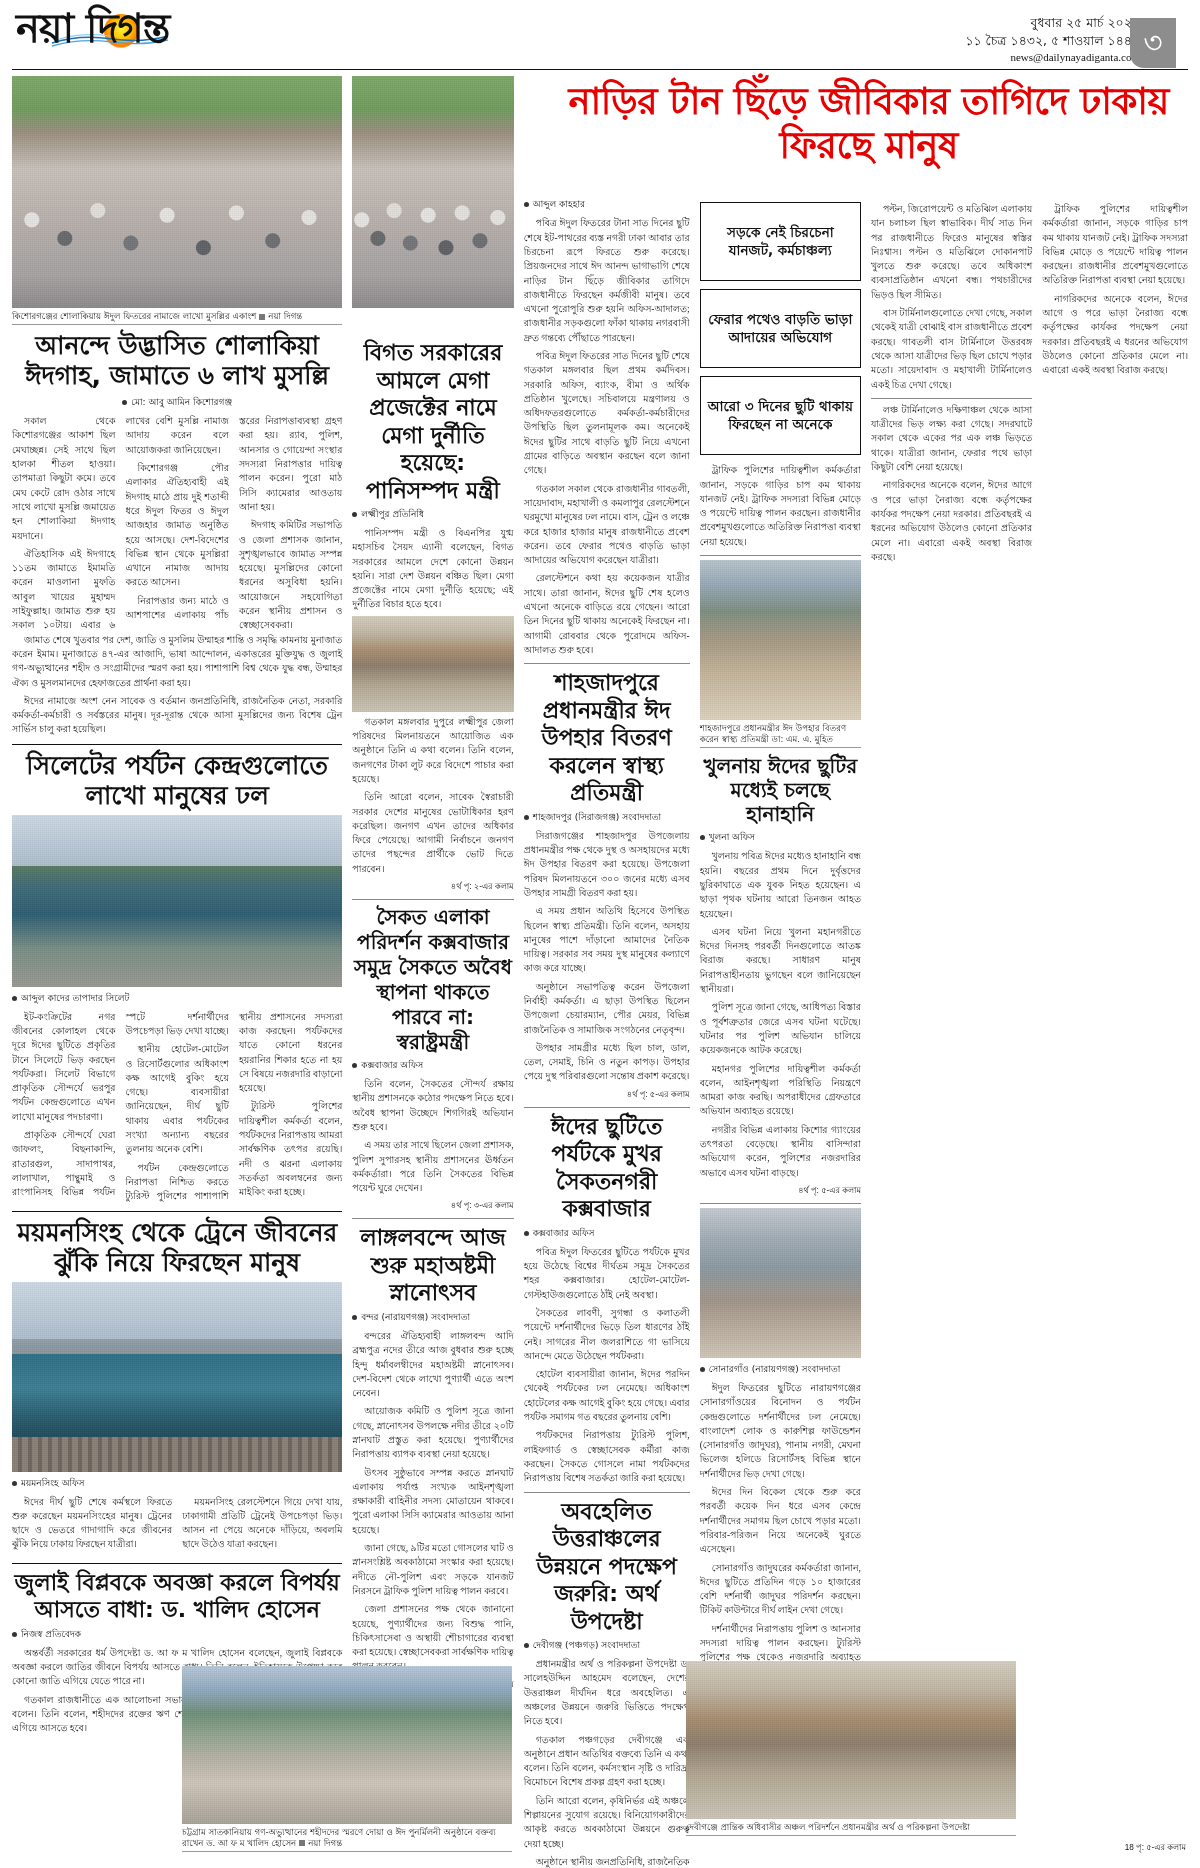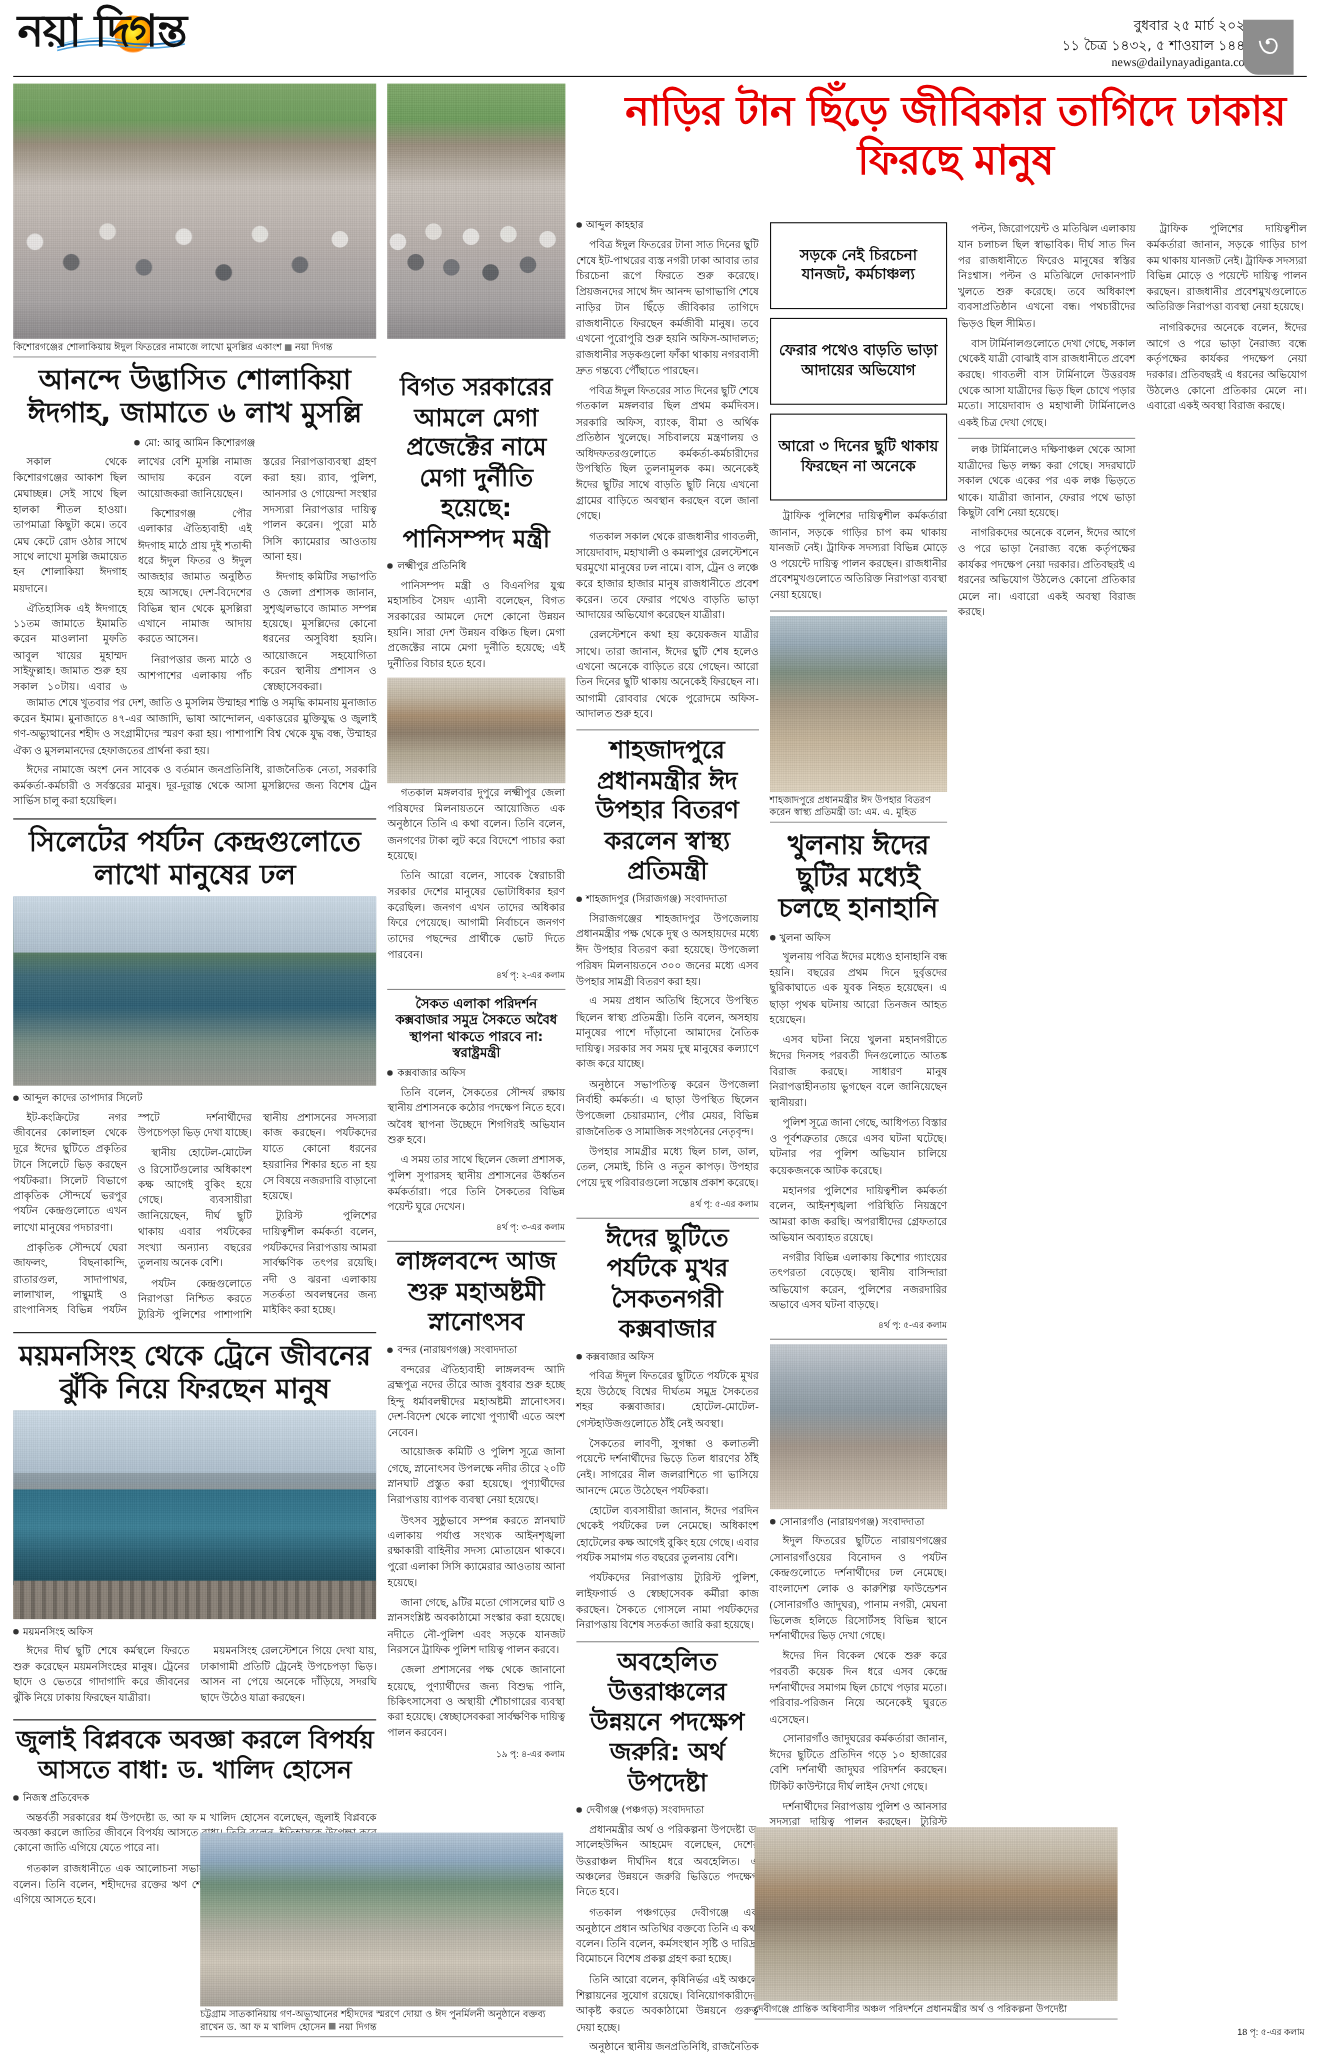--- a/index.html
+++ b/index.html
@@ -28,22 +28,22 @@
   .colE{width:166px;margin-left:10px;}
   .colF{width:150px;margin-left:10px;}
 
   
   .ph{position:relative;overflow:hidden;background:#cfcfcf;}
   .cap{font-family:"DejaVu Sans",sans-serif;font-size:8.6px;color:#222;padding:3px 0 2px 0;border-bottom:1px solid #999;line-height:1.3;}
   .cap .sq{display:inline-block;width:6px;height:6px;background:#777;margin:0 3px;vertical-align:middle;}
 
   h1.red{font-family:"DejaVu Sans",sans-serif;color:#e60000;font-weight:bold;font-size:37px;line-height:1.18;text-align:center;margin:4px 0 6px 0;letter-spacing:-0.5px;}
   h2.hl{font-family:"DejaVu Sans",sans-serif;font-weight:bold;font-size:25px;line-height:1.2;text-align:center;margin:6px 0 4px 0;color:#111;}
-  h2.hl.sm{font-size:24px;}
-  h3.hl{font-family:"DejaVu Sans",sans-serif;font-weight:bold;font-size:12px;line-height:1.25;text-align:center;margin:5px 0 3px 0;color:#111;}
+  h2.hl.sm{font-size:20px;}
+  h3.hl{font-family:"DejaVu Sans",sans-serif;font-weight:bold;font-size:20px;line-height:1.25;text-align:center;margin:5px 0 3px 0;color:#111;}
   h3.hl.big{font-size:22px;}
   .byline{font-family:"DejaVu Sans",sans-serif;font-size:9px;text-align:center;margin:3px 0 4px 0;}
   .byline .dot{display:inline-block;width:5px;height:5px;background:#333;border-radius:50%;margin-right:4px;vertical-align:middle;}
   p.bn{font-family:"Liberation Serif",serif;font-size:9.4px;line-height:1.52;text-align:justify;margin:0 0 4px 0;color:#1a1a1a;}
   p.bn.ind{text-indent:12px;}
   .cont{font-family:Liberation Sans, sans-serif;font-size:8.2px;text-align:right;margin-top:2px;}
   .twocol{column-count:2;column-gap:10px;column-rule:1px solid #bbb;}
   .threecol{column-count:3;column-gap:10px;}
   .sep{border-top:1.5px solid #111;margin:7px 0 5px 0;}
   .sep-thin{border-top:1px solid #888;margin:6px 0 4px 0;}
@@ -152,21 +152,21 @@
         <div class="sky"></div>
           <div class="train"></div>
           <div class="rails"></div>
           <div class="photo-noise"></div>
       </div>
       <div class="byline" style="text-align:left;margin-top:4px;">
         <span class="dot"></span><span>ময়মনসিংহ অফিস</span>
       </div>
       <div class="twocol" style="column-rule:none;">
         <p class="bn ind">ঈদের দীর্ঘ ছুটি শেষে কর্মস্থলে ফিরতে শুরু করেছেন ময়মনসিংহের মানুষ। ট্রেনের ছাদে ও ভেতরে গাদাগাদি করে জীবনের ঝুঁকি নিয়ে ঢাকায় ফিরছেন যাত্রীরা।</p>
-        <p class="bn ind">ময়মনসিংহ রেলস্টেশনে গিয়ে দেখা যায়, ঢাকাগামী প্রতিটি ট্রেনেই উপচেপড়া ভিড়। আসন না পেয়ে অনেকে দাঁড়িয়ে, সদরঘি ছাদে উঠেও যাত্রা করছেন।</p>
+        <p class="bn ind">ময়মনসিংহ রেলস্টেশনে গিয়ে দেখা যায়, ঢাকাগামী প্রতিটি ট্রেনেই উপচেপড়া ভিড়। আসন না পেয়ে অনেকে দাঁড়িয়ে, অবলমি ছাদে উঠেও যাত্রা করছেন।</p>
       </div>
 
       <div class="sep"></div>
 
       <h3 class="hl big">জুলাই বিপ্লবকে অবজ্ঞা করলে বিপর্যয় আসতে বাধা: ড. খালিদ হোসেন</h3>
       <div class="byline" style="text-align:left;">
         <span class="dot"></span><span>নিজস্ব প্রতিবেদক</span>
       </div>
       <p class="bn ind">অন্তর্বর্তী সরকারের ধর্ম উপদেষ্টা ড. আ ফ ম খালিদ হোসেন বলেছেন, জুলাই বিপ্লবকে অবজ্ঞা করলে জাতির জীবনে বিপর্যয় আসতে বাধ্য। তিনি বলেন, ইতিহাসকে উপেক্ষা করে কোনো জাতি এগিয়ে যেতে পারে না।</p>
       <p class="bn ind">গতকাল রাজধানীতে এক আলোচনা সভায় প্রধান অতিথির বক্তব্যে তিনি এসব কথা বলেন। তিনি বলেন, শহীদদের রক্তের ঋণ শোধ করতে হলে দেশ গড়ার কাজে সবাইকে এগিয়ে আসতে হবে।</p>

